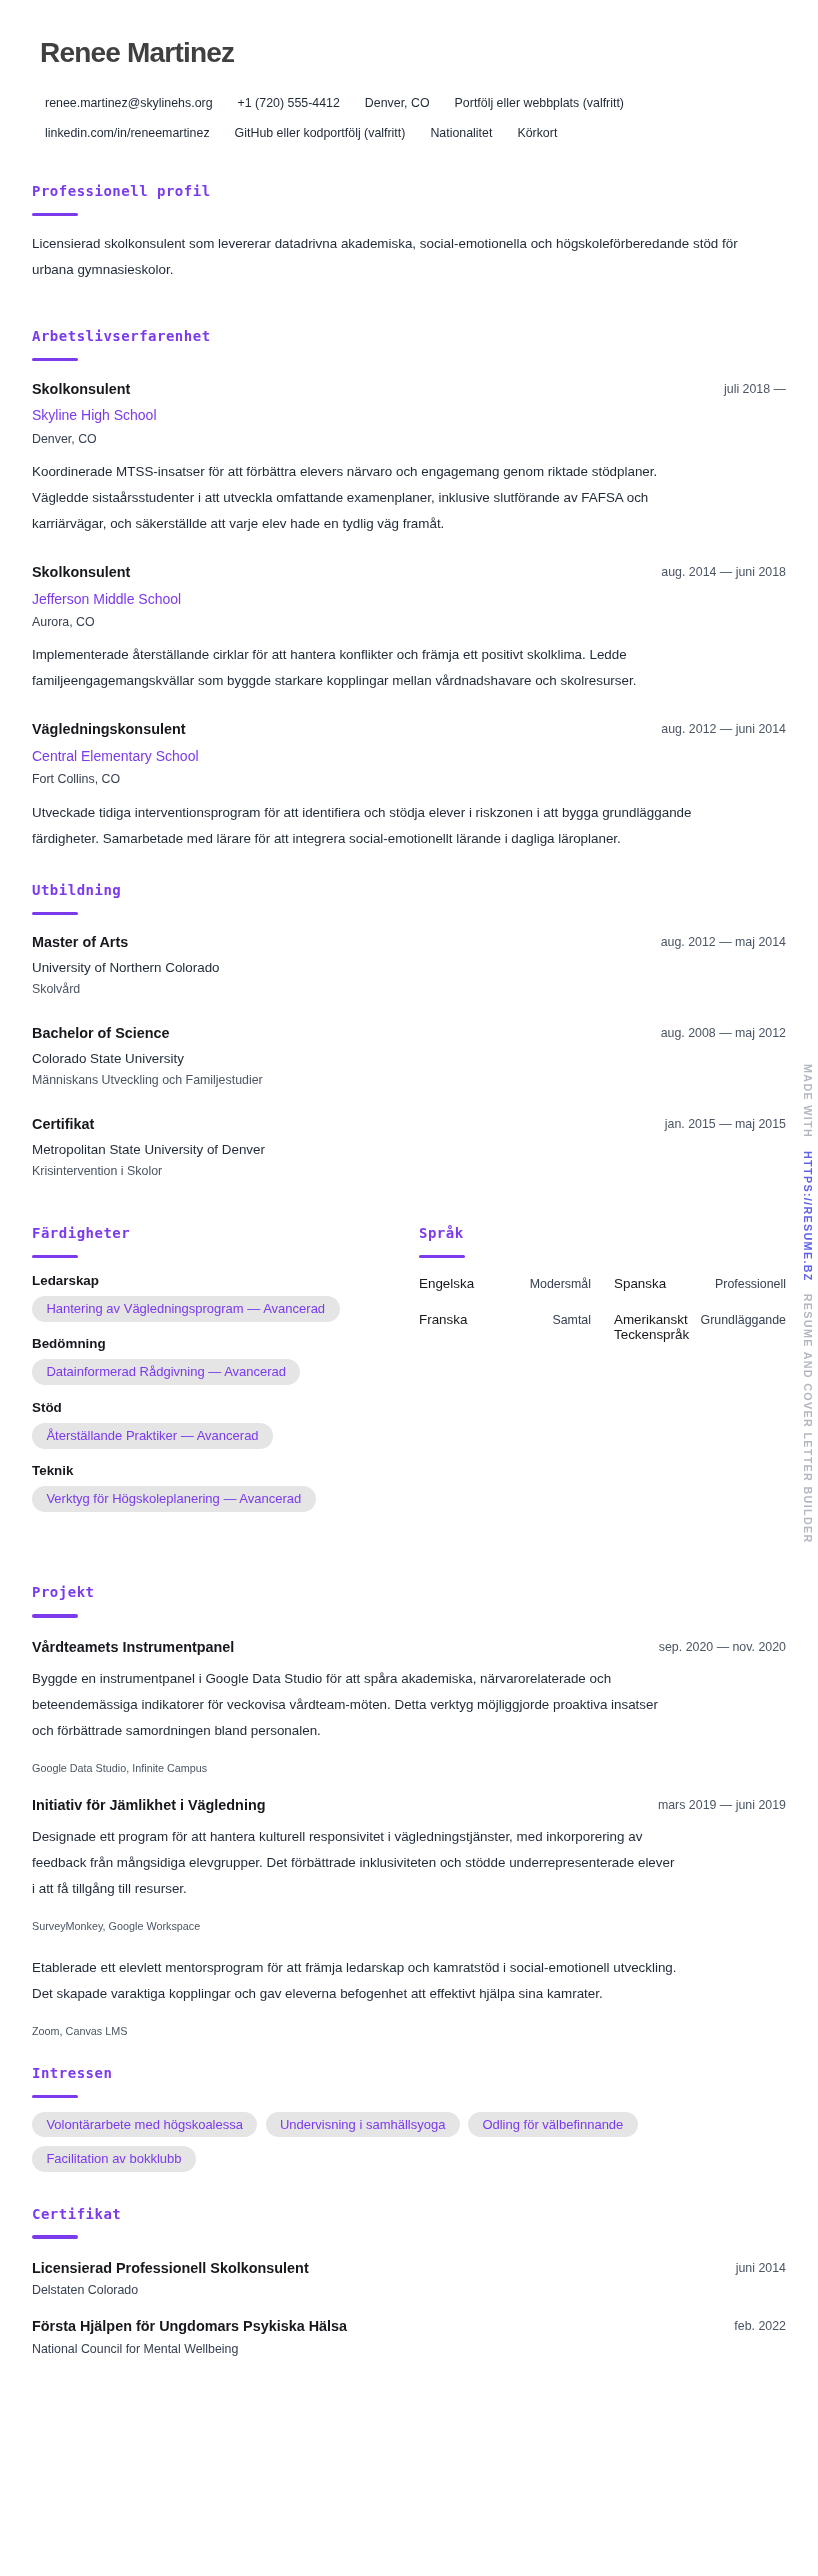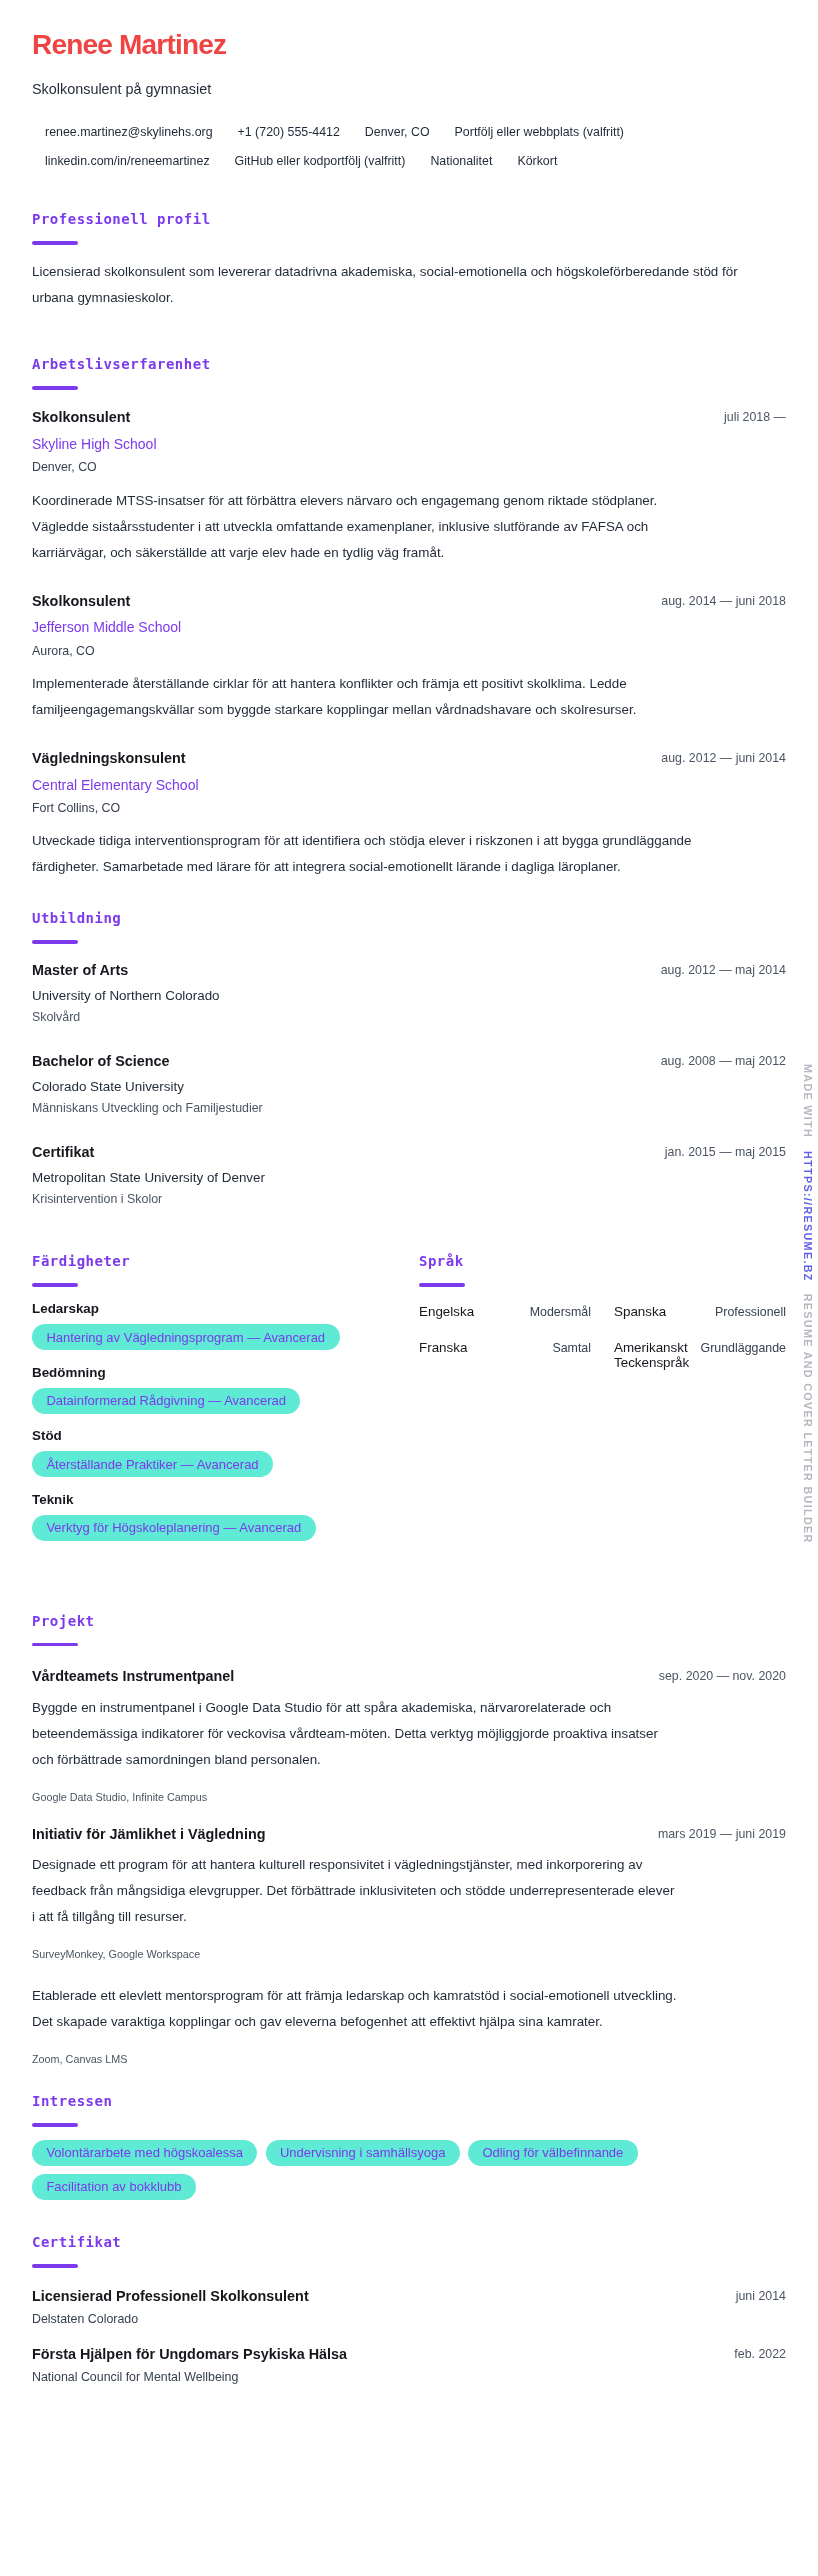--- a/index.html
+++ b/index.html
@@ -10,26 +10,26 @@
     position: relative;
     overflow: hidden;
     font-family: "Liberation Sans", sans-serif;
     color: #16181d;
     -webkit-font-smoothing: antialiased;
   }
   .page { padding: 30px 32px 0 32px; }
 
   
   .name {
-    margin: 0;
+    margin: 8px;
     font-size: 28px;
     line-height: 1.08;
     font-weight: 700;
     letter-spacing: -0.8px;
-    color: #ef4444;
+    color: #404040;
   }
   .subtitle {
     margin-top: 20.6px;
     font-size: 14.4px;
     color: #1f2937;
   }
   .contact-row {
     display: flex;
     flex-wrap: wrap;
     gap: 25px;
@@ -105,21 +105,21 @@
   .twocol { margin-top: 47px; display: flex; gap: 26px; }
   .col-left  { width: 361px; flex: 0 0 auto; }
   .col-right { flex: 1 1 auto; min-width: 0; }
 
   .skill-cat { margin-top: 14.4px; font-size: 13.4px; font-weight: 700; color: #16181d; }
   .pill {
     display: inline-block;
     margin-top: 8.2px;
     padding: 5.2px 14.4px;
     border-radius: 515px;
-    background: #5eead4;
+    background: #e5e5e5;
     color: #7c3aed;
     font-size: 13px;
     line-height: 15.5px;
   }
 
   .lang-grid {
     margin-top: 17.5px;
     display: grid;
     grid-template-columns: 1fr 1fr;
     column-gap: 23px;
@@ -172,21 +172,20 @@
     display: inline-block;
   }
 </style>
 </head>
 <body>
 
 <div class="page">
 
   <header>
     <h1 class="name">Renee Martinez</h1>
-    <div class="subtitle">Skolkonsulent på gymnasiet</div>
 
     <div class="contact-row first">
       <span>renee.martinez@skylinehs.org</span>
       <span>+1 (720) 555-4412</span>
       <span>Denver, CO</span>
       <span>Portfölj eller webbplats (valfritt)</span>
     </div>
     <div class="contact-row second">
       <span>linkedin.com/in/reneemartinez</span>
       <span>GitHub eller kodportfölj (valfritt)</span>

